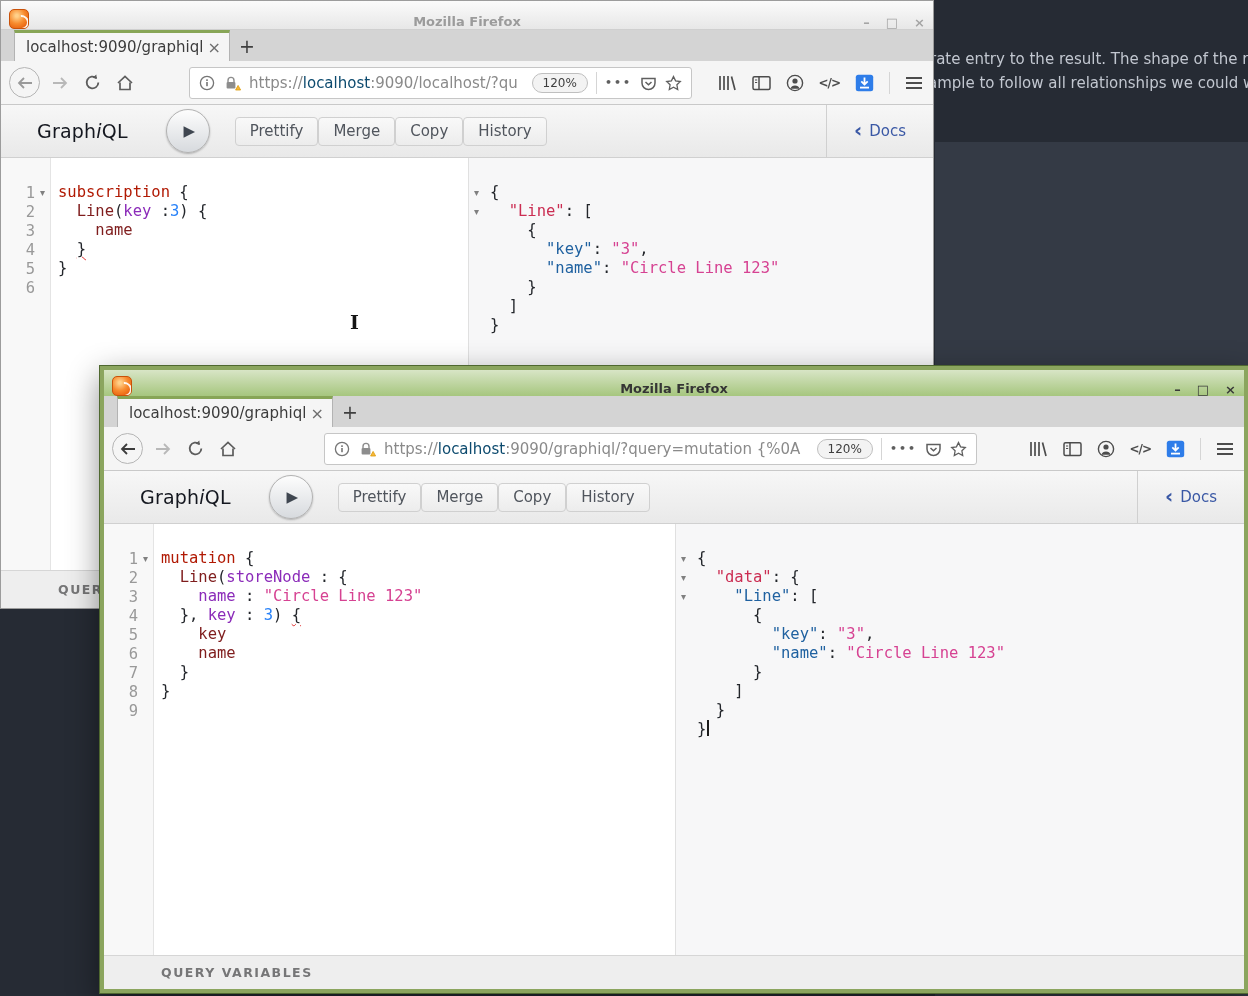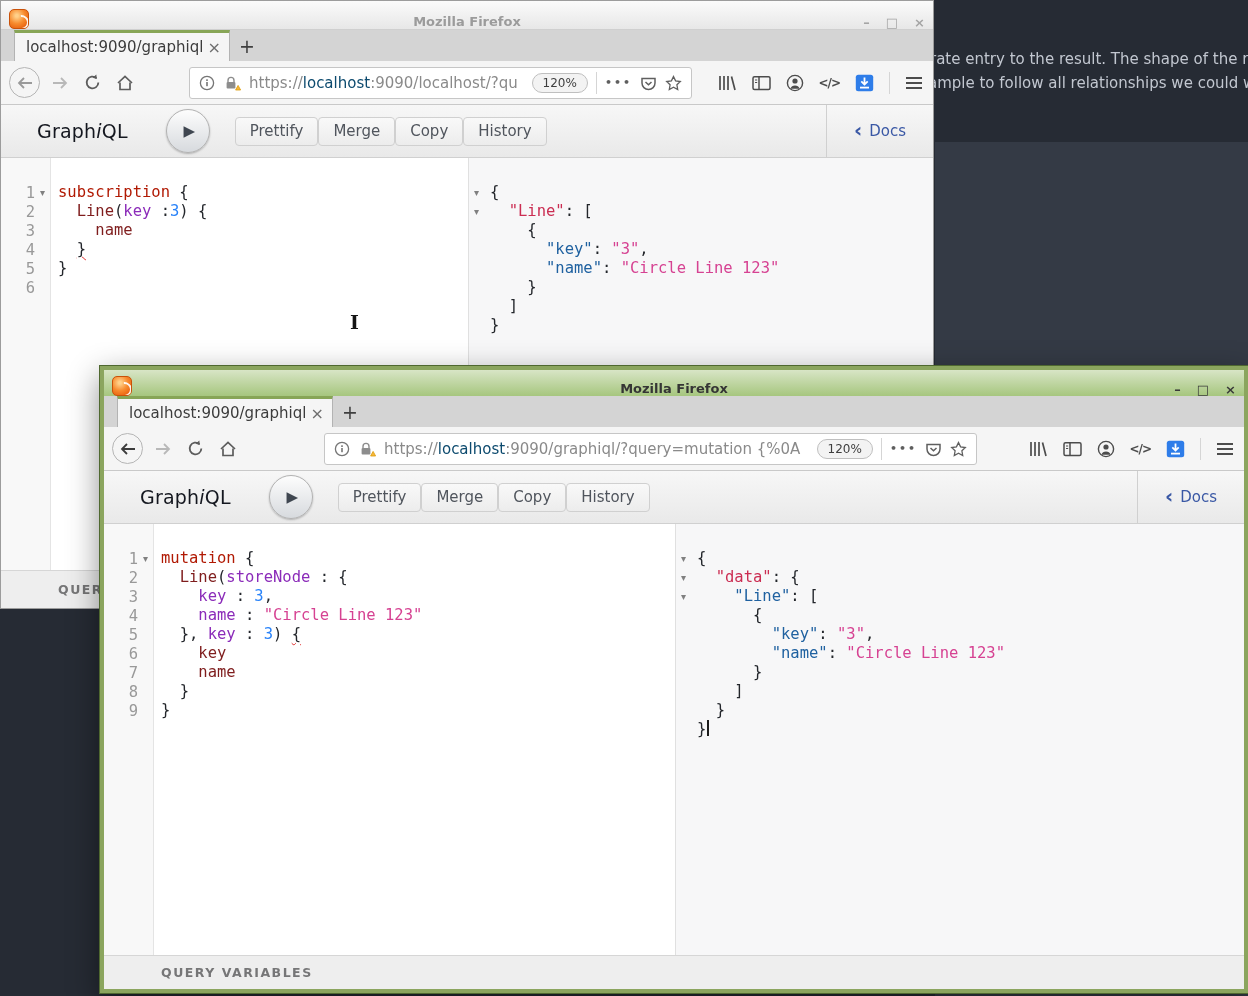--- a/index.html
+++ b/index.html
@@ -471,21 +471,20 @@
             <span class="fold"></span>
           </div>
           <div class="gutter-row">
             <span class="ln">9</span>
             <span class="fold"></span>
           </div>
         </div>
       <div class="cm-code">
           <div class="code-line"><span class="tk-k">mutation</span><span class="tk-p"> {</span></div>
           <div class="code-line"><span class="tk-p">  </span><span class="tk-f">Line</span><span class="tk-p">(</span><span class="tk-a">storeNode</span><span class="tk-p"> : {</span></div>
-          <div class="code-line"><span class="tk-p">    </span><span class="tk-a">key</span><span class="tk-p"> : </span><span class="tk-n">3</span><span class="tk-p">,</span></div>
           <div class="code-line"><span class="tk-p">    </span><span class="tk-a">name</span><span class="tk-p"> : </span><span class="tk-s">"Circle Line 123"</span></div>
           <div class="code-line"><span class="tk-p">  }, </span><span class="tk-a">key</span><span class="tk-p"> : </span><span class="tk-n">3</span><span class="tk-p">) </span><span class="tk-e">{</span></div>
           <div class="code-line"><span class="tk-p">    </span><span class="tk-f">key</span></div>
           <div class="code-line"><span class="tk-p">    </span><span class="tk-f">name</span></div>
           <div class="code-line"><span class="tk-p">  }</span></div>
           <div class="code-line"><span class="tk-p">}</span></div>
         </div>
     </div>
     <div class="result-pane">
       <div class="foldcol">

